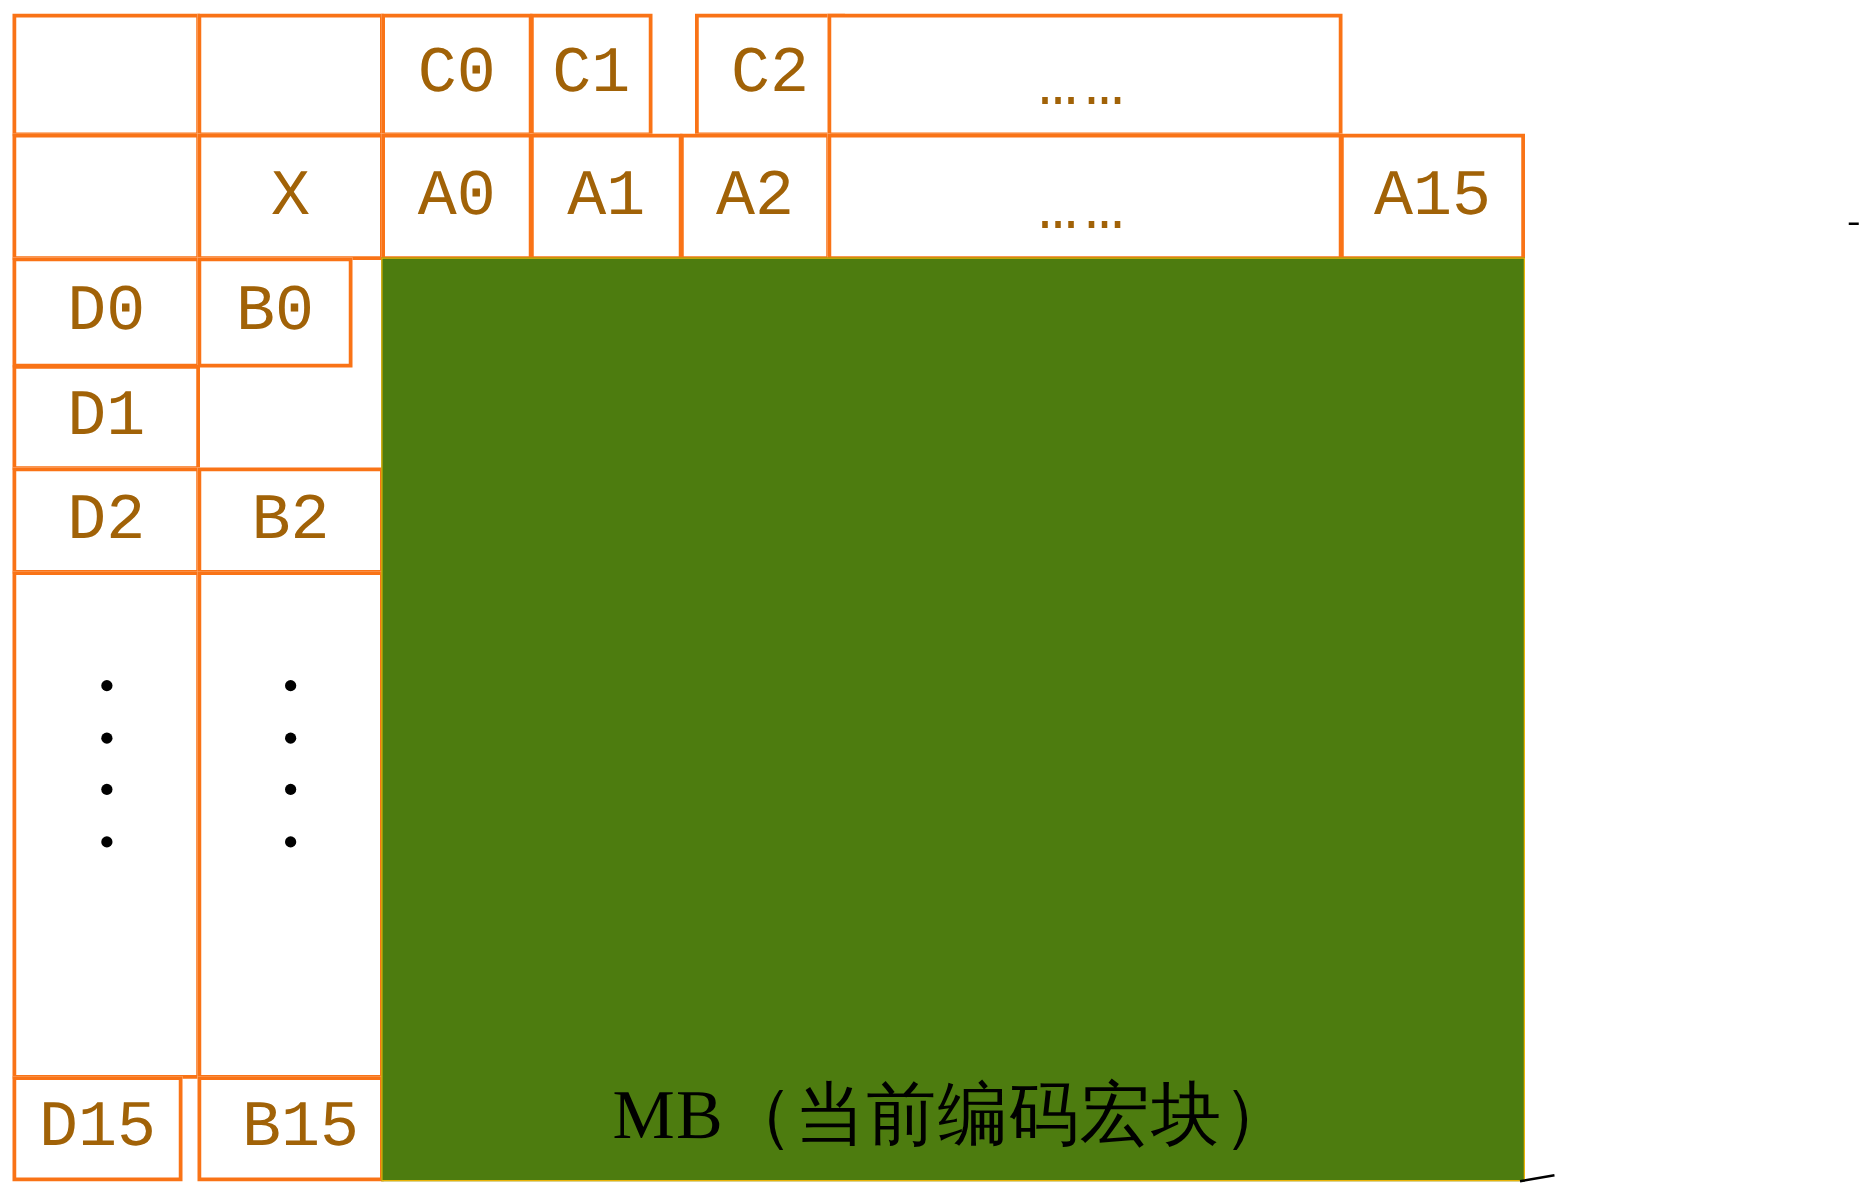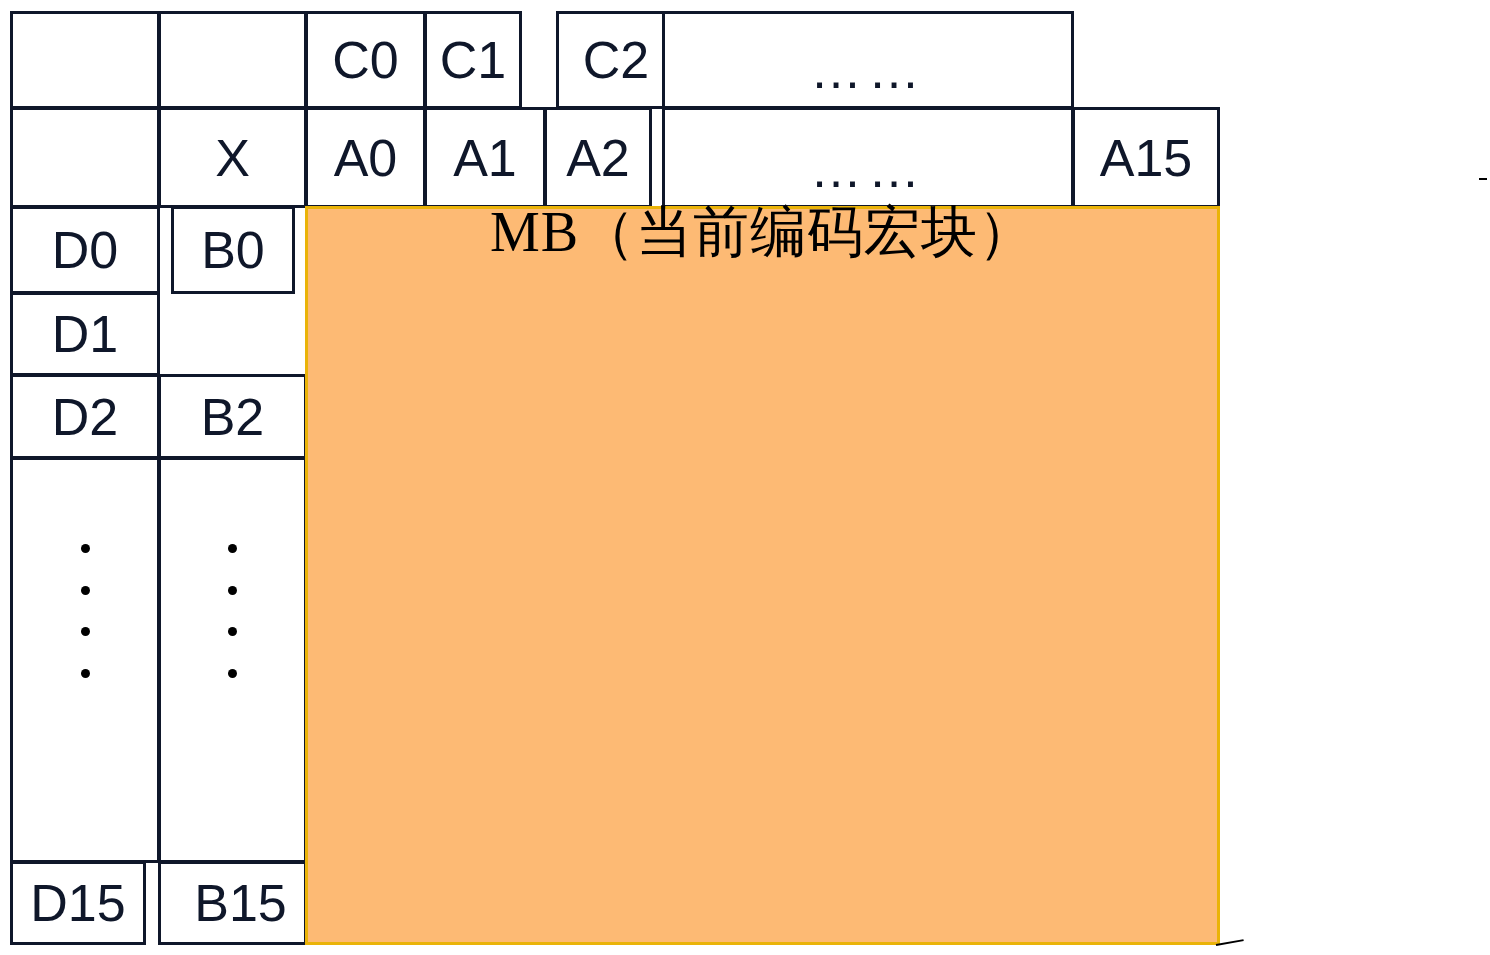--- a/index.html
+++ b/index.html
@@ -19,30 +19,30 @@
     position: relative;
     width: 1490px;
     height: 955px;
     background: #ffffff;
   }
 
   
   .cell {
     position: absolute;
     box-sizing: border-box;
-    border: 2px solid #0f172a;
+    border: 2px solid #f97316;
     background: #ffffff;
     display: flex;
     align-items: center;
     justify-content: center;
-    font-family: Liberation Sans, sans-serif;
+    font-family: Liberation Mono, monospace;
     font-size: 52px;
     line-height: 1;
     letter-spacing: 0px;
-    color: #0f172a;
+    color: #a16207;
   }
 
   .cell.thick-out {
     border-width: 3px;
   }
 
   
   .hdots {
     font-size: 52px;
     align-items: flex-end;
@@ -61,24 +61,24 @@
     width: 9px;
     height: 9px;
     border-radius: 50%;
     background: #000000;
   }
 
   
   #mb-region {
     position: absolute;
     box-sizing: border-box;
-    border: 3px solid #eab308;
-    background: #fdba74;
+    border: 1px solid #eab308;
+    background: #4d7c0f;
     display: flex;
-    align-items: flex-start;
+    align-items: flex-end;
     justify-content: center;
   }
   #mb-label {
     font-family: "Liberation Serif", serif;
     font-size: 56px;
     letter-spacing: 1px;
     white-space: nowrap;
     transform: translateY(-14px);
   }
 
@@ -109,28 +109,28 @@
 
 
   <div class="cell thick-out" style="left:10px; top:107px; width:150px; height:101px;"></div>
 
   <div class="cell thick-out" style="left:158px; top:107px; width:149px; height:101px;">X</div>
 
   <div class="cell thick-out" style="left:305px; top:107px; width:121px; height:101px;">A0</div>
 
   <div class="cell thick-out" style="left:424px; top:107px; width:122px; height:101px;">A1</div>
 
-  <div class="cell thick-out" style="left:544px; top:107px; width:108px; height:101px;">A2</div>
+  <div class="cell thick-out" style="left:544px; top:107px; width:120px; height:101px;">A2</div>
 
   <div class="cell thick-out hdots" style="left:662px; top:107px; width:412px; height:101px;">……</div>
 
   <div class="cell thick-out" style="left:1072px; top:107px; width:148px; height:101px;">A15</div>
 
   <div class="cell thick-out" style="left:10px; top:206px; width:150px; height:88px;">D0</div>
-  <div class="cell thick-out" style="left:171px; top:206px; width:124px; height:88px;">B0</div>
+  <div class="cell thick-out" style="left:158px; top:206px; width:124px; height:88px;">B0</div>
 
   <div class="cell thick-out" style="left:10px; top:292px; width:150px; height:84px;">D1</div>
 
   <div class="cell thick-out" style="left:10px; top:374px; width:150px; height:85px;">D2</div>
   <div class="cell thick-out" style="left:158px; top:374px; width:149px; height:85px;">B2</div>
 
   <div class="cell thick-out vdots" style="left:10px; top:457px; width:150px; height:406px;">
     <span class="dot"></span>
     <span class="dot"></span>
     <span class="dot"></span>

